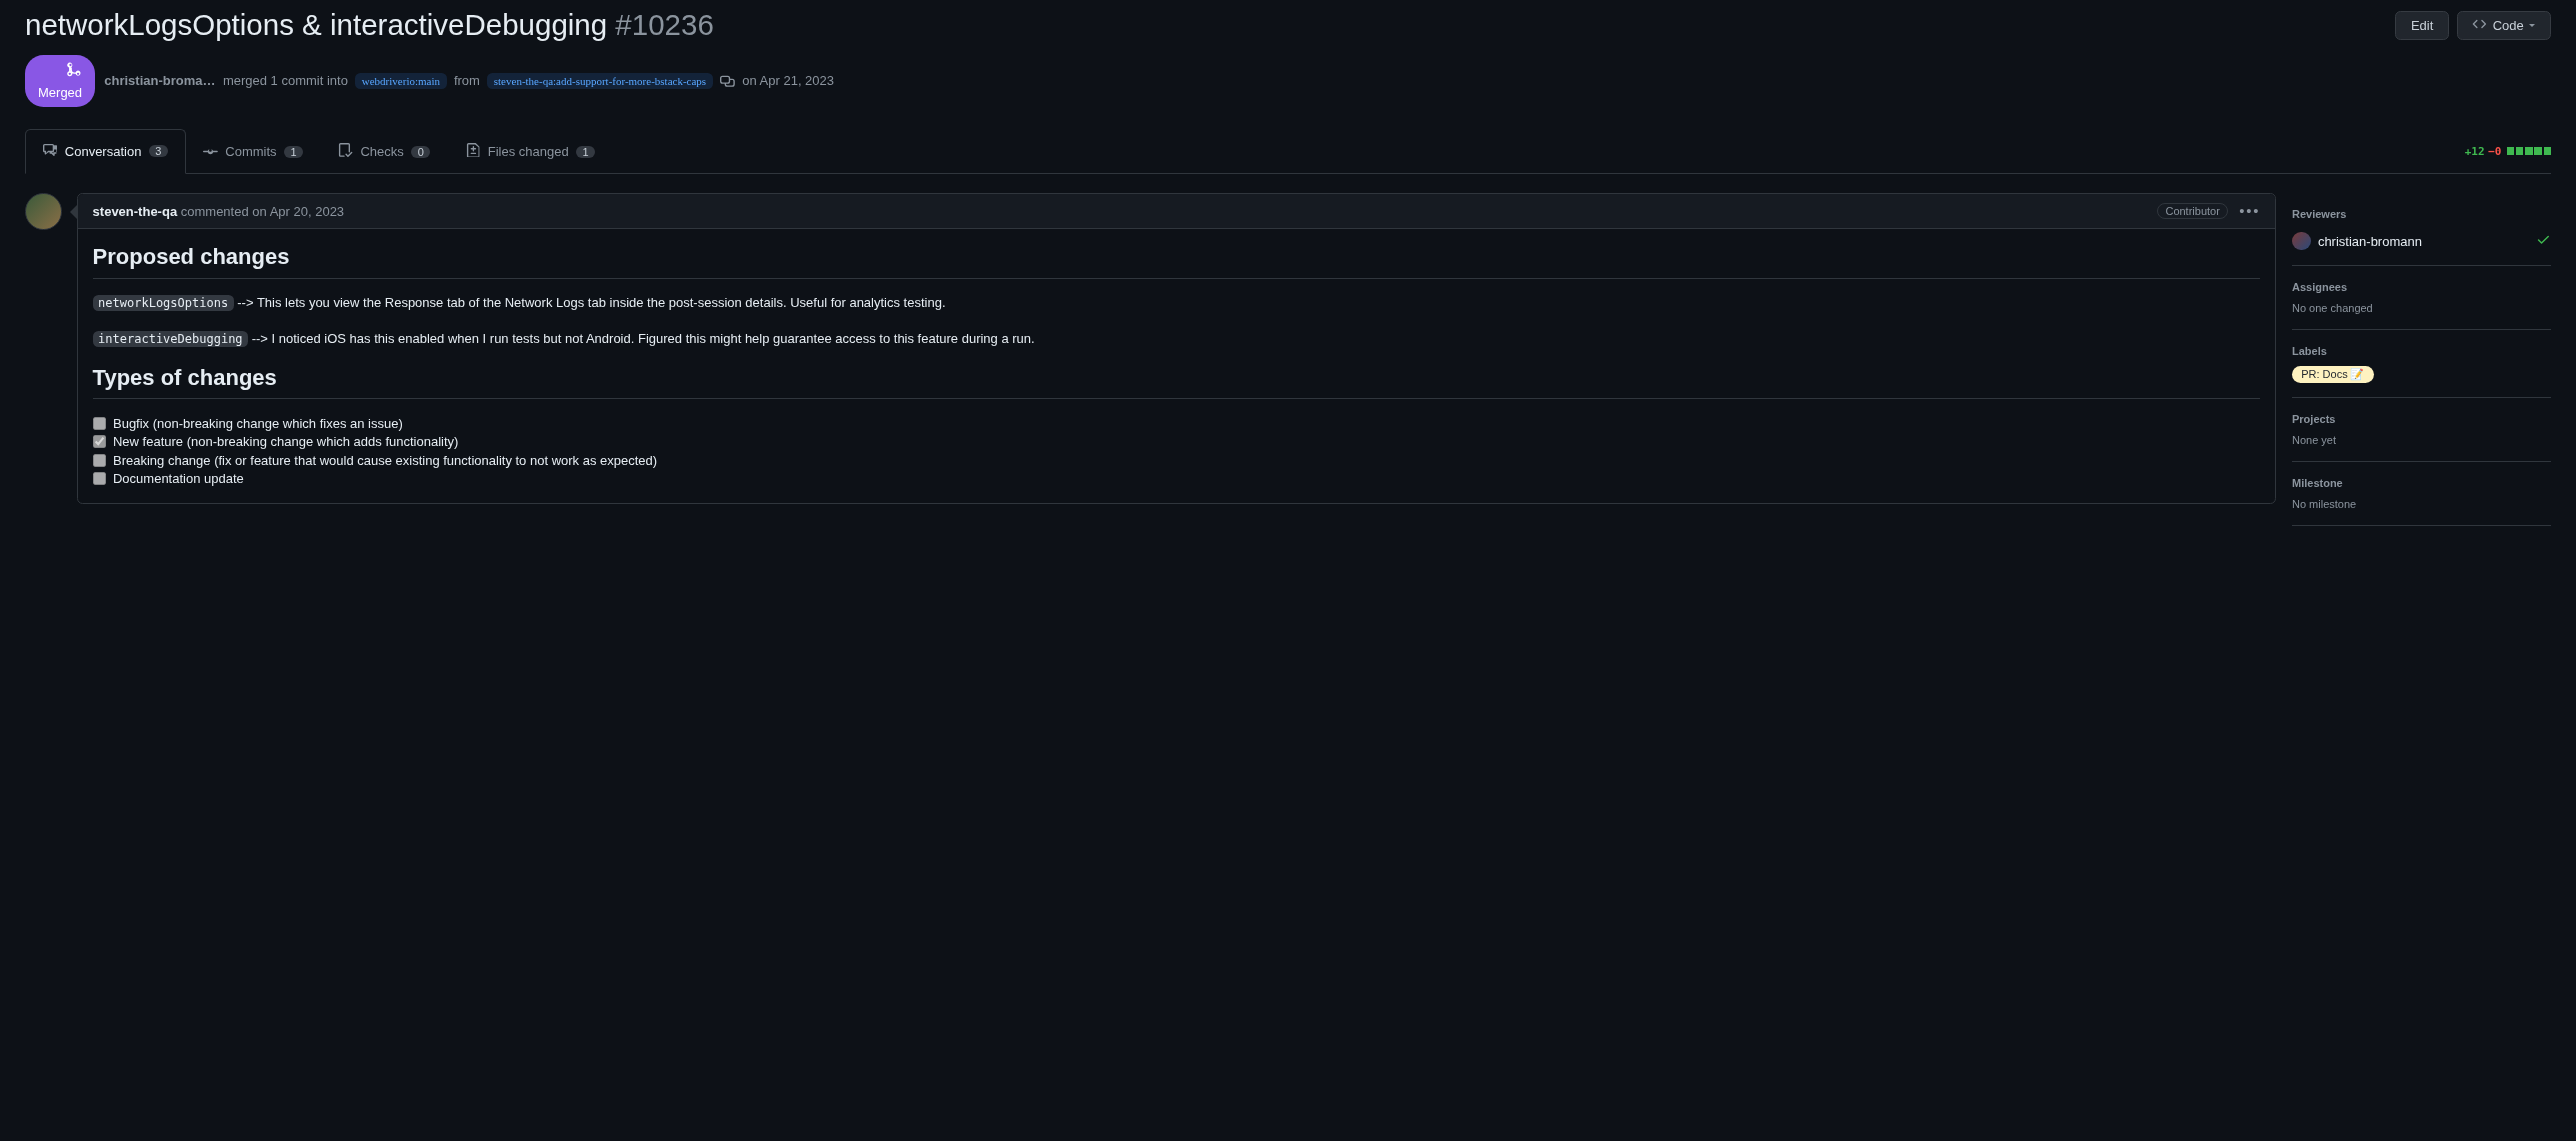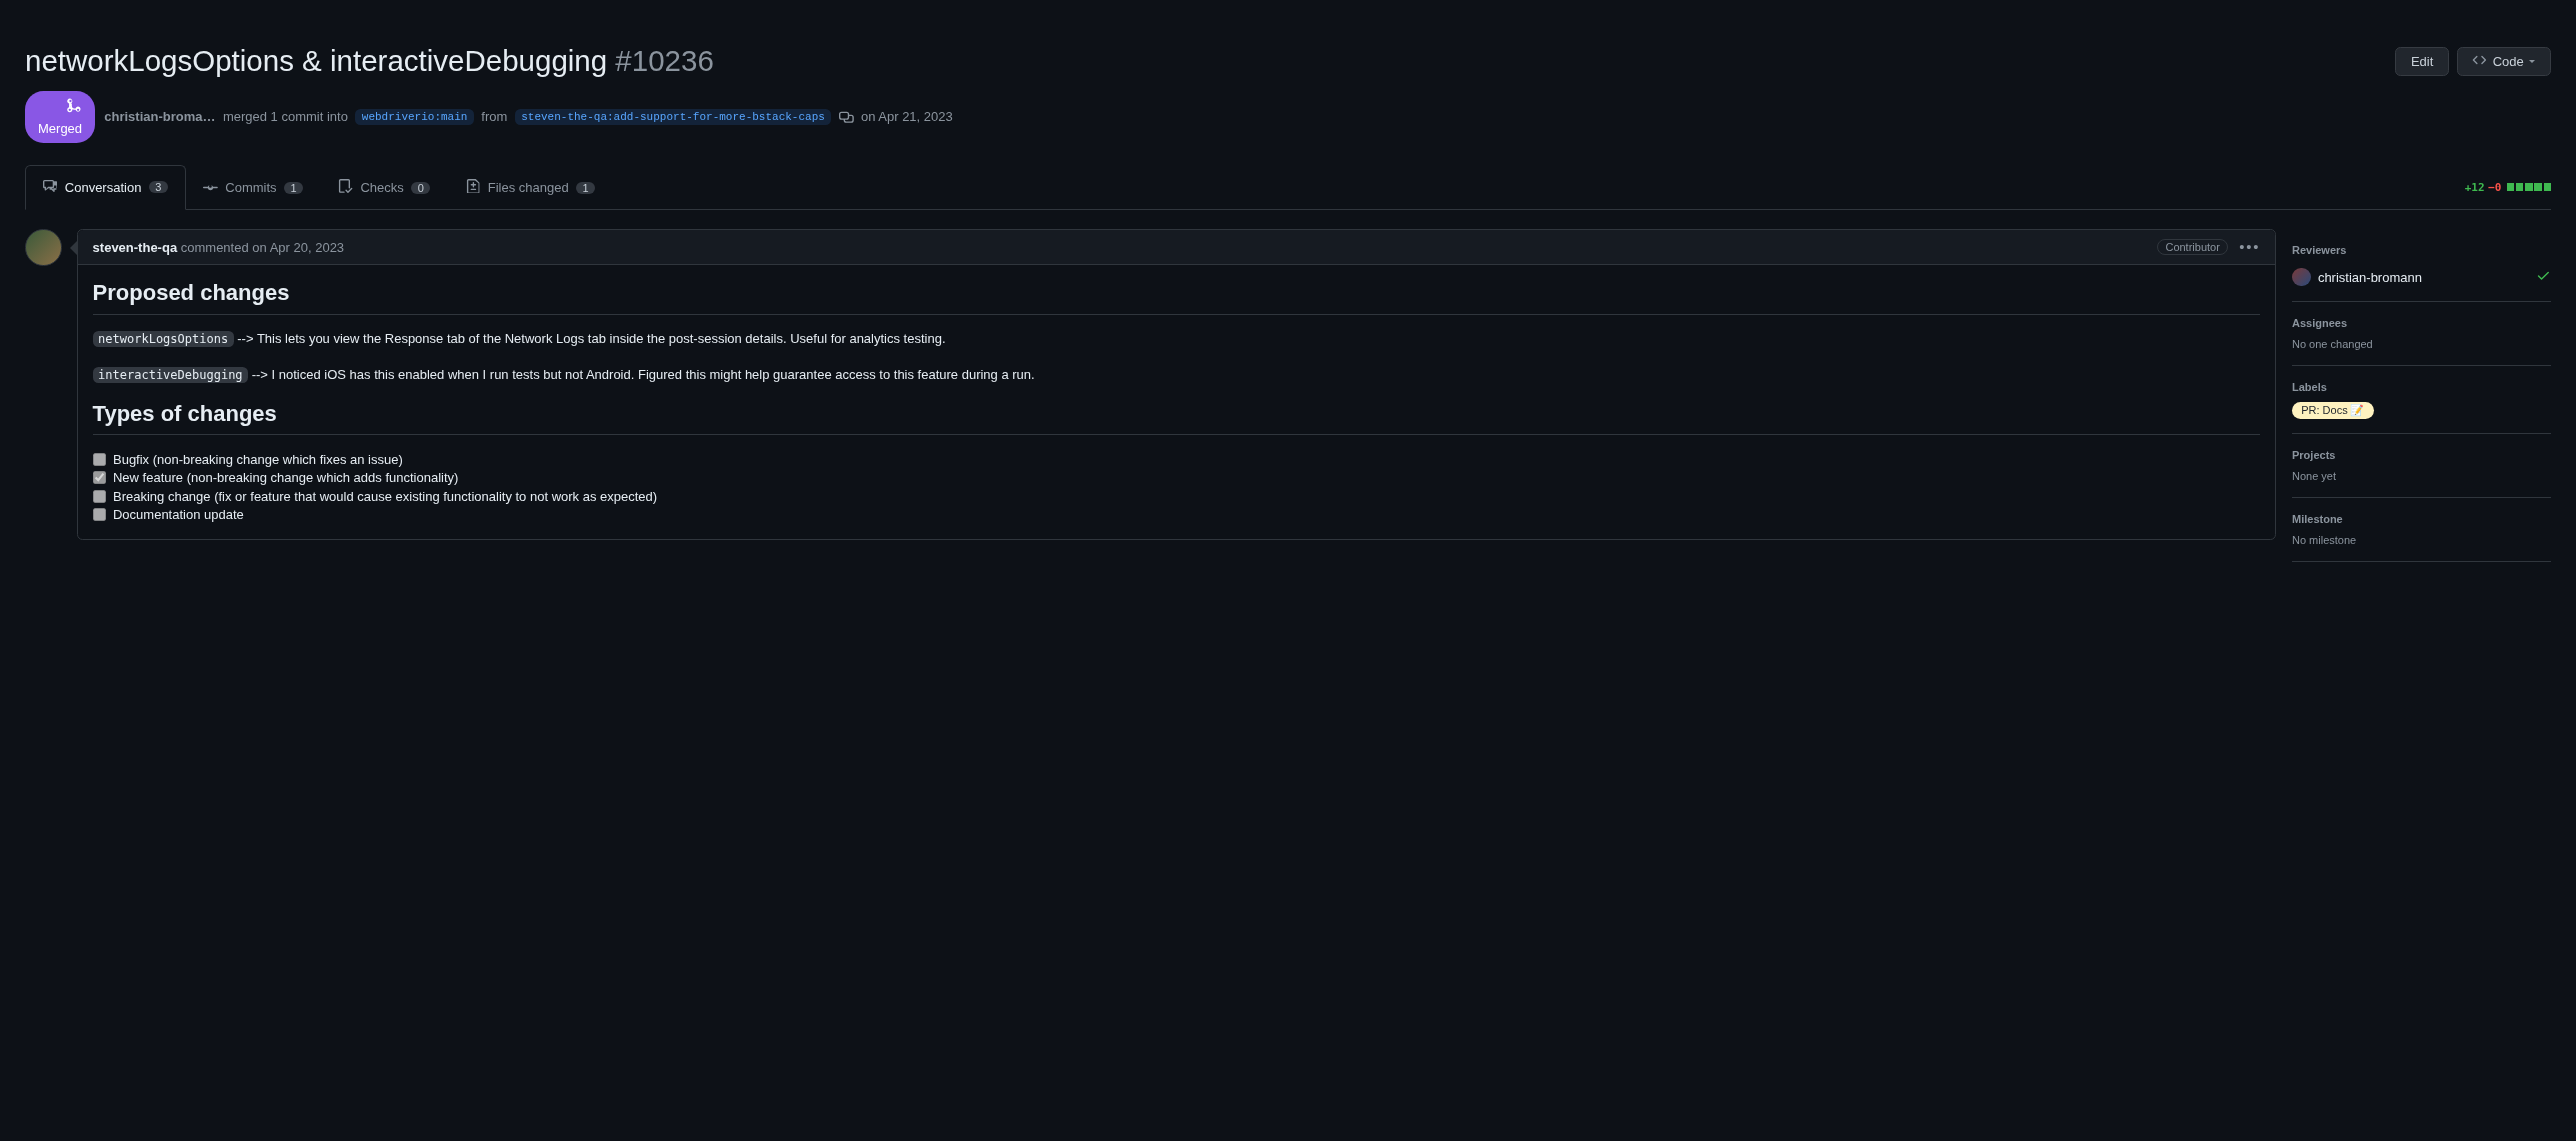--- a/index.html
+++ b/index.html
@@ -6,21 +6,21 @@
 body {
   background: #0d1117;
   color: #e6edf3;
   font-family: -apple-system, BlinkMacSystemFont, "Segoe UI", Helvetica, Arial, sans-serif;
   font-size: 13px;
   padding: 0 25px;
 }
 
 
 .pr-header { padding-top: 7.4px; }
-.title-row { display: flex; align-items: center; justify-content: space-between; gap: 14.8px; margin-top: 36px; }
+.title-row { display: flex; align-items: center; justify-content: space-between; gap: 14.8px; }
 .title { font-size: 29.5px; font-weight: 400; line-height: 1.25; flex: 1; }
 .title-number { color: #8b949e; font-weight: 300; }
 .header-actions { display: flex; gap: 7.4px; }
 .btn {
   background: #21262d; border: 0.9px solid #363b42; color: #c9d1d9;
   padding: 4.6px 14.8px; border-radius: 5.5px; font-size: 13px; font-weight: 500;
   display: inline-flex; align-items: center; gap: 5.5px; cursor: pointer;
 }
 .btn svg { fill: #8b949e; }
 .caret-down { width: 0; height: 0; border-left: 3.7px solid transparent; border-right: 3.7px solid transparent; border-top: 3.7px solid #8b949e; display: inline-block; }
@@ -29,21 +29,21 @@
 .meta-row { display: flex; align-items: center; gap: 9.2px; margin-top: 11px; flex-wrap: wrap; }
 .state-badge {
   background: #8957e5; color: #fff; padding: 6.5px 13px; border-radius: 18.5px;
   font-weight: 400; display: inline-flex; align-items: flex-end; gap: 5.5px; flex-direction: column;
 }
 .state-badge svg { fill: #fff; }
 .meta-text { color: #8b949e; display: flex; align-items: center; gap: 7.4px; flex-wrap: wrap; }
 .author-link { color: #8b949e; font-weight: 600; }
 .branch-pill {
   background: rgba(56,139,253,0.15); color: #58a6ff; padding: 1.8px 6.5px;
-  border-radius: 5.5px; font-family: Liberation Mono, monospace; font-size: 11px;
+  border-radius: 5.5px; font-family: Liberation Serif, serif; font-size: 11px;
 }
 .copy-icon svg { fill: #8b949e; cursor: pointer; }
 
 
 .tabnav { border-bottom: 0.9px solid #30363d; margin-top: 22px; display: flex; align-items: center; justify-content: space-between; }
 .tabs { display: flex; }
 .tab {
   padding: 13px 16.6px; color: #8b949e; display: inline-flex; align-items: center; gap: 7.4px;
   border: 0.9px solid transparent; border-bottom: none; border-top-left-radius: 5.5px; border-top-right-radius: 5.5px;
   cursor: pointer; font-size: 13px;

